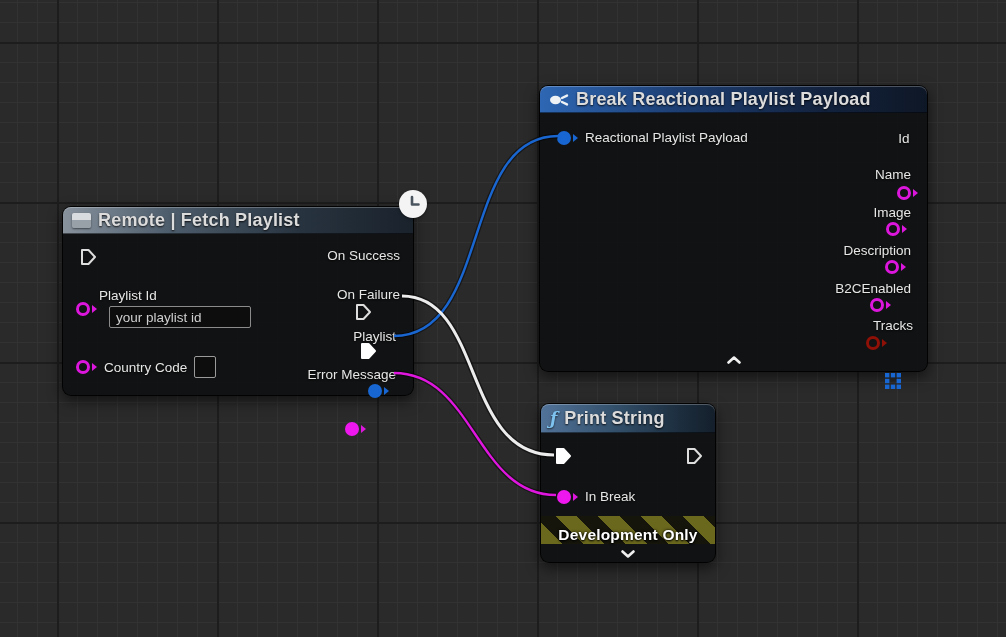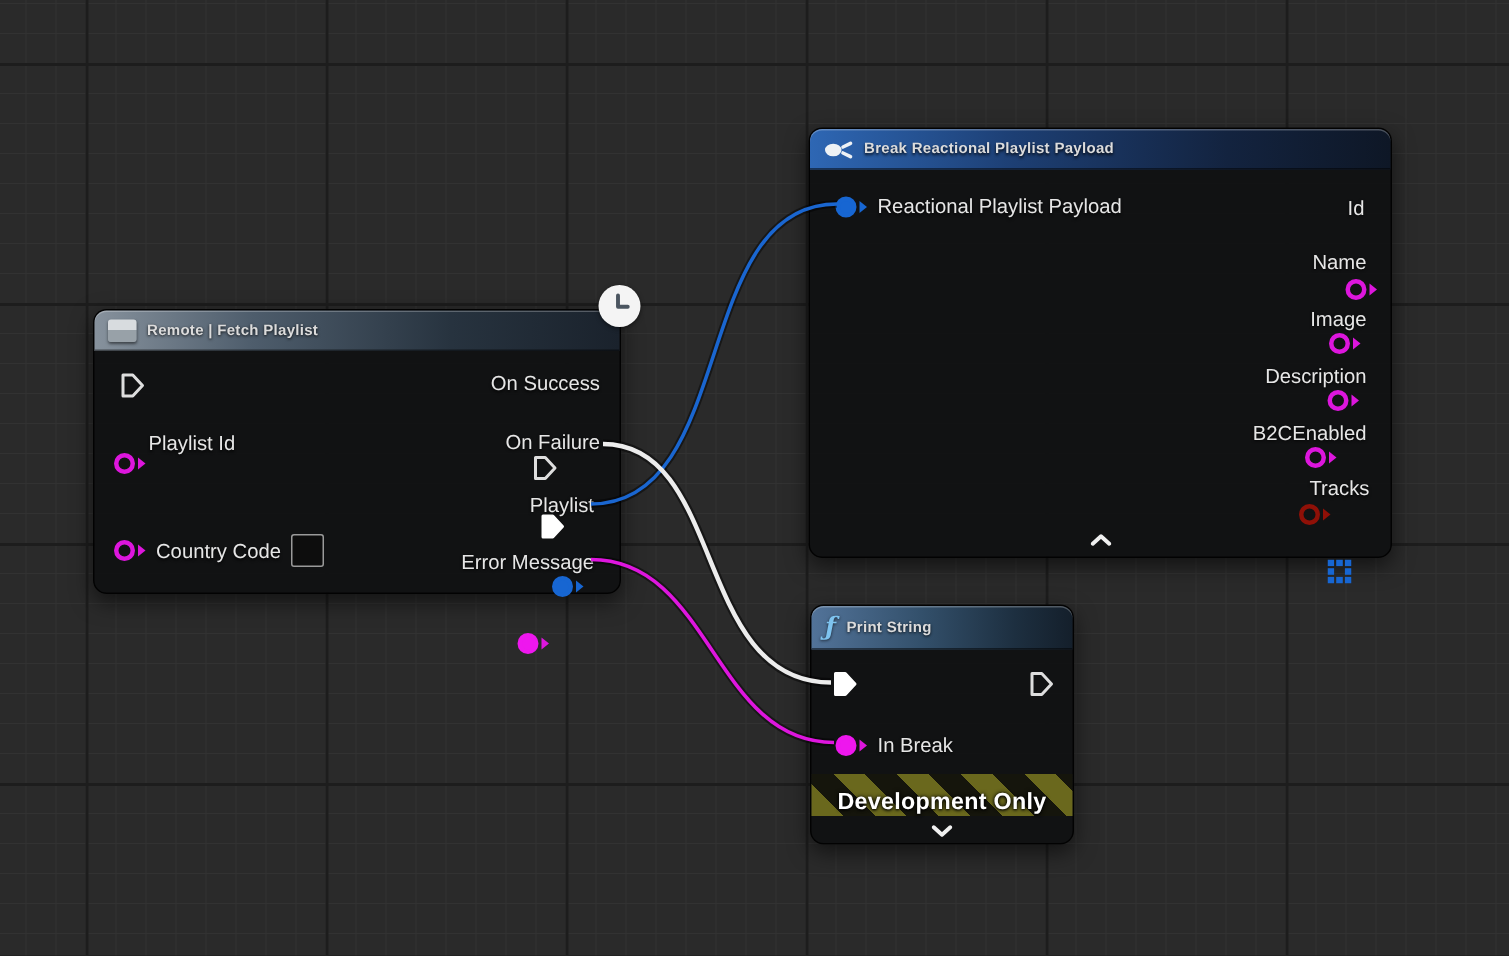--- a/index.html
+++ b/index.html
@@ -26,21 +26,21 @@
     position:absolute;left:0;top:0;right:0;height:27px;
     border-radius:8px 8px 0 0;
     display:flex;align-items:center;gap:7px;padding:0 10px 0 9px;
     box-shadow:inset 0 1px 0 rgba(255,255,255,0.25), inset 0 -1px 0 rgba(0,0,0,0.5);
     box-sizing:border-box;
   }
   .hdr-remote{background:linear-gradient(90deg,#87929d 0%,#4e5d6c 30%,#27333f 68%,#1a222c 100%);}
   .hdr-break{background:linear-gradient(90deg,#2e67b4 0%,#1d3f74 35%,#13233f 72%,#0e1726 100%);}
   .hdr-print{background:linear-gradient(90deg,#527399 0%,#33506b 42%,#1d2f40 78%,#141f2b 100%);}
   .node-title{
-    font-size:10px;font-weight:bold;color:#dcdcdc;white-space:nowrap;
+    font-size:18px;font-weight:bold;color:#dcdcdc;white-space:nowrap;
     text-shadow:0 1px 2px rgba(0,0,0,0.85);letter-spacing:.2px;
   }
   .row{position:absolute;display:flex;align-items:center;gap:7px;}
   .row.right{flex-direction:column;justify-content:flex-start;gap:40px;}
   .pin-label{font-size:13.5px;color:#e6e6e6;text-shadow:0 1px 2px rgba(0,0,0,.8);white-space:nowrap;}
   
   .dpin{position:relative;width:8px;height:8px;border-radius:50%;flex:none;}
   .dpin::after{
     content:"";position:absolute;left:13px;top:50%;transform:translateY(-50%);
     border-top:4px solid transparent;border-bottom:4px solid transparent;border-left:5px solid;
@@ -100,20 +100,21 @@
       <span class="pin-label">On Failure</span>
       <svg class="exec-svg" width="17" height="18" viewBox="0 0 17 18">
         <path d="M2 2 H8.5 L15 9 L8.5 16 H2 Z" fill="#ffffff" stroke="#ffffff" stroke-width="2" stroke-linejoin="round"></path>
       </svg>
     </div>
 
     <div class="row" style="left:13px;top:95px;">
       <span class="dpin pin-string"></span>
     </div>
     <span class="pin-label" style="position:absolute;left:36px;top:81px;">Playlist Id</span>
+    <input class="textbox" style="position: absolute; left: 46px; top: 99px;" value="your playlist id">
 
     <div class="row right" style="right:17px;top:122px;">
       <span class="pin-label">Playlist</span>
       <span class="dpin pin-object filled"></span>
     </div>
 
     <div class="row" style="left:13px;top:149px;">
       <span class="dpin pin-string"></span>
       <span class="pin-label" style="margin-left:7px;">Country Code</span>
       <span class="smallbox"></span>

